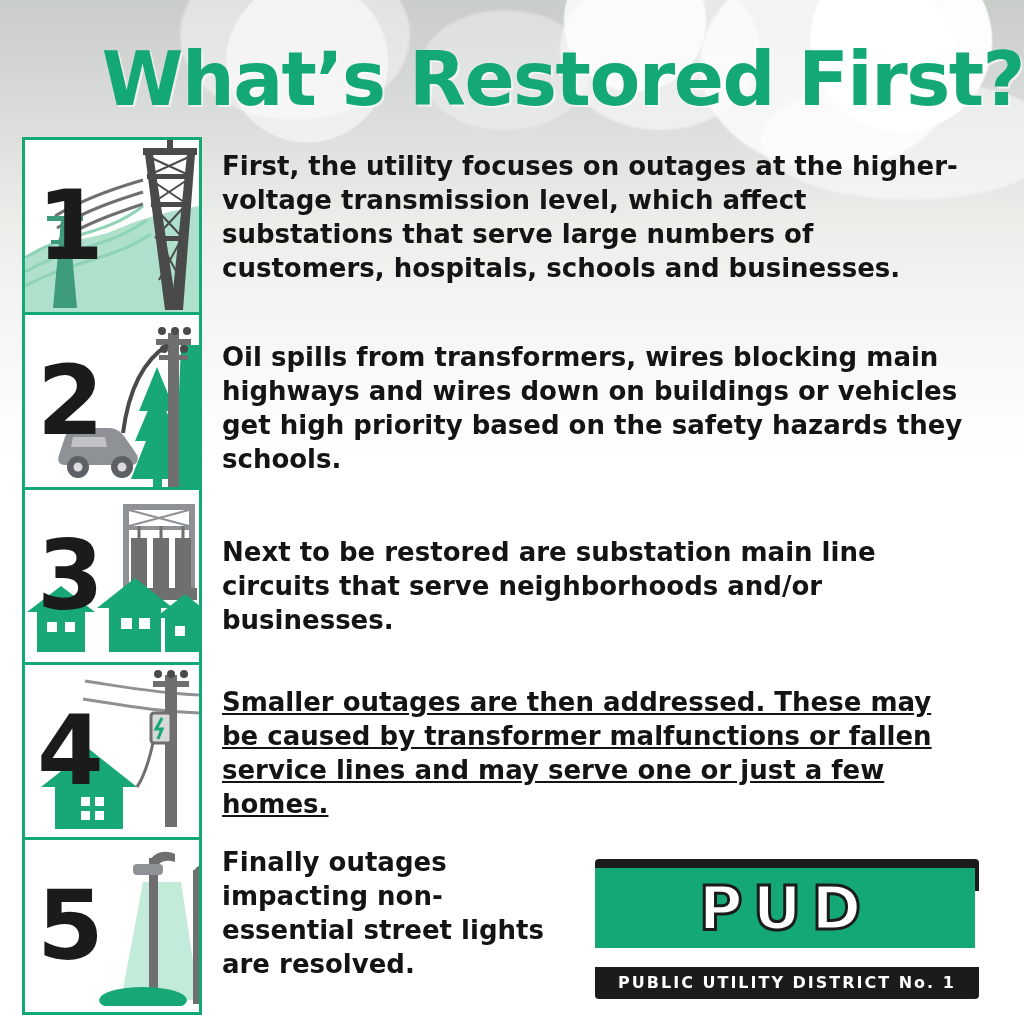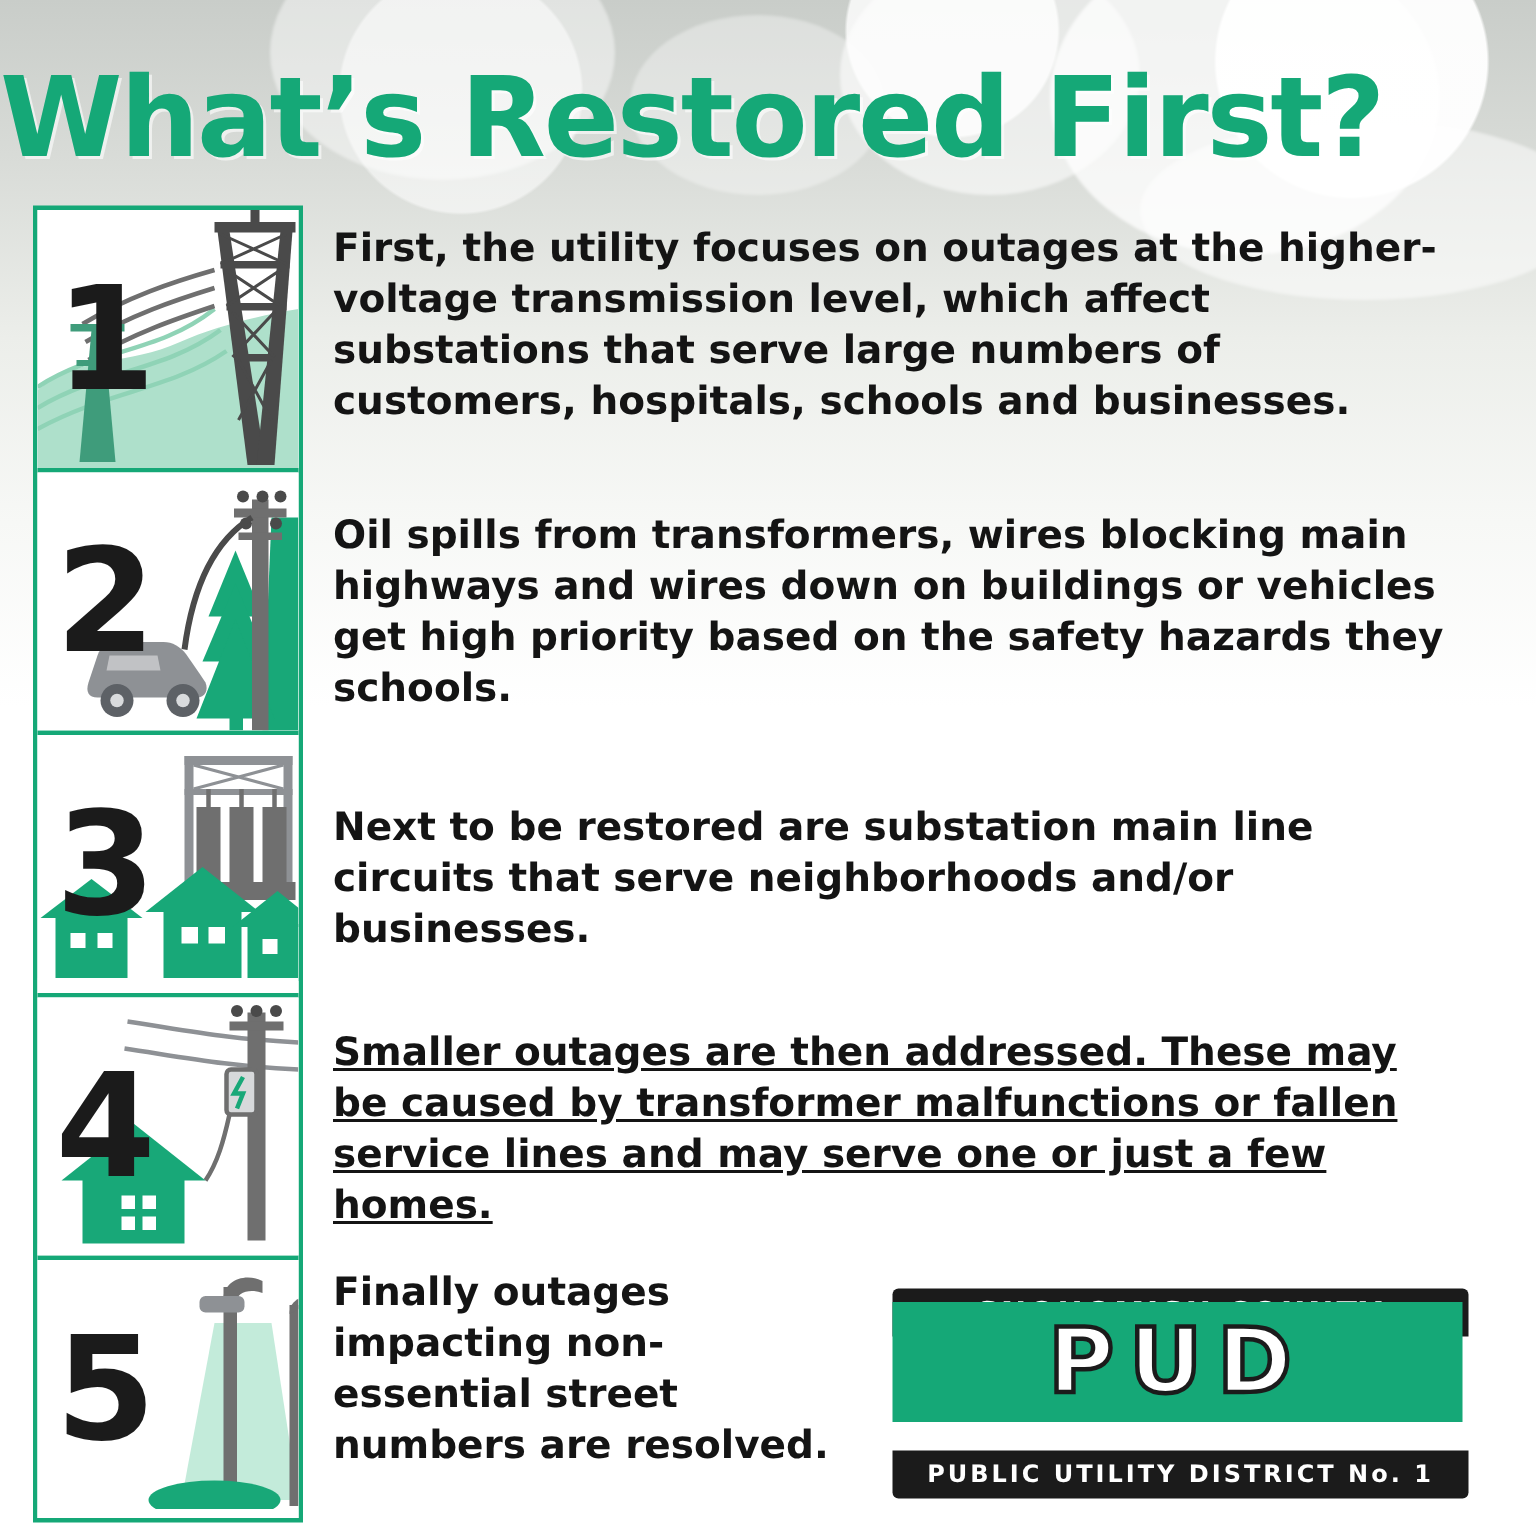--- a/index.html
+++ b/index.html
@@ -33,21 +33,21 @@
   .c1 { width: 260px; height: 210px; left: 700px; top: -40px; }
   .c2 { width: 200px; height: 160px; left: 560px; top: -30px; background: rgba(255,255,255,0.55);}
   .c3 { width: 230px; height: 170px; left: 180px; top: -50px; background: rgba(255,255,255,0.45);}
   .c4 { width: 170px; height: 120px; left: 420px; top: 10px; background: rgba(255,255,255,0.35);}
   .c5 { width: 300px; height: 120px; left: 760px; top: 80px; background: rgba(255,255,255,0.5);}
 
   .title {
     position: absolute;
     left: 0; right: 0;
     top: 36px;
-    text-align: left;
+    text-align: right;
     font-family: "DejaVu Sans", sans-serif;
     font-weight: bold;
     font-size: 74px;
     letter-spacing: -1.5px;
     color: #15a877;
     text-shadow: 2px 2px 0 rgba(255,255,255,0.6);
   }
 
   .steps {
     position: absolute;
@@ -312,21 +312,21 @@
       <div class="step-num">5</div>
     </div>
 
   </div>
 
   <div class="texts">
     <div class="para p1">First, the utility focuses on outages at the higher-voltage transmission level, which affect substations that serve large numbers of customers, hospitals, schools and businesses.</div>
     <div class="para p2">Oil spills from transformers, wires blocking main highways and wires down on buildings or vehicles get high priority based on the safety hazards they schools.</div>
     <div class="para p3">Next to be restored are substation main line circuits that serve neighborhoods and/or businesses.</div>
     <div class="para p4">Smaller outages are then addressed. These may be caused by transformer malfunctions or fallen service lines and may serve one or just a few homes.</div>
-    <div class="para p5">Finally outages impacting non-essential street numbers are resolved.</div>
+    <div class="para p5">Finally outages impacting non-essential street lights are resolved.</div>
   </div>
 
   <div class="logo">
     <div class="logo-band logo-top">SNOHOMISH COUNTY</div>
     <div class="logo-mid">PUD</div>
     <div class="logo-band logo-bottom">PUBLIC UTILITY DISTRICT No. 1</div>
   </div>
 
 </div>
 

